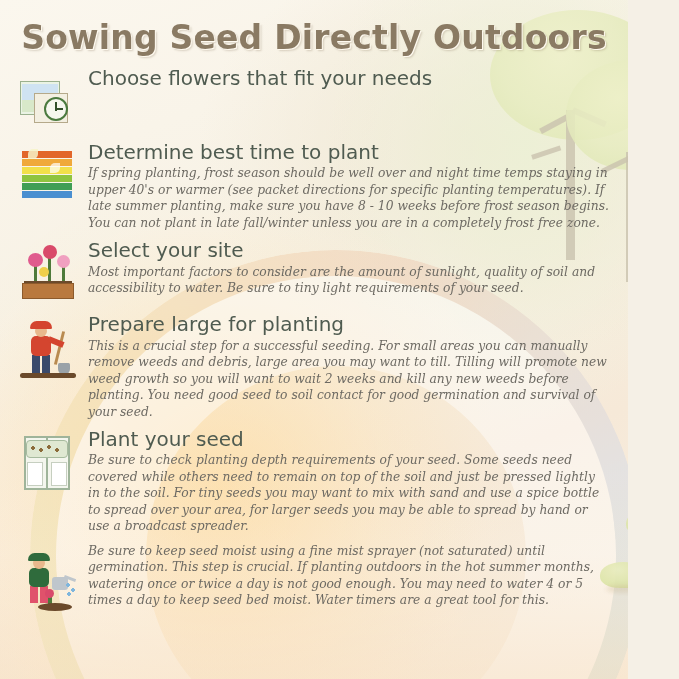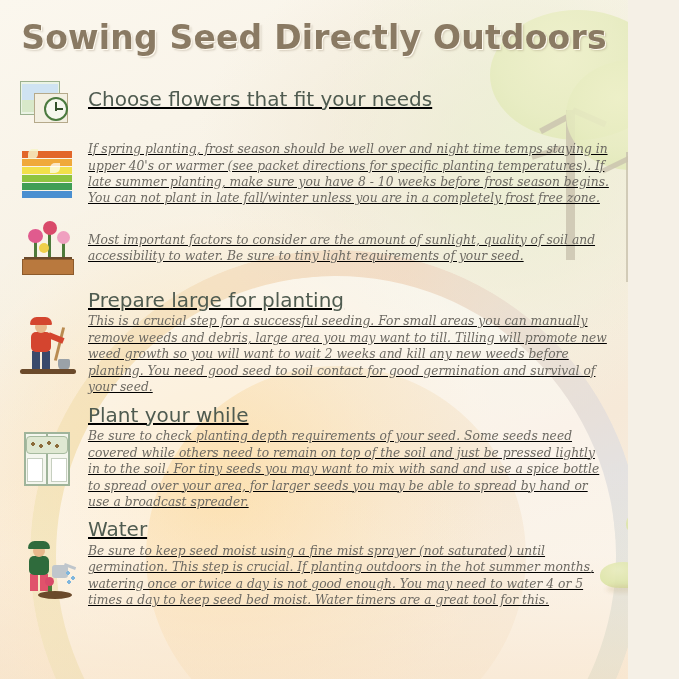--- a/index.html
+++ b/index.html
@@ -113,23 +113,22 @@
     font-size: 33px;
     font-weight: bold;
     letter-spacing: 0.2px;
     color: #8a7a63;
     text-shadow: 1px 1px 0 #fffaf0, 2px 2px 2px rgba(120,100,70,0.25);
     font-family: "DejaVu Sans", sans-serif;
   }
 
   .step {
     display: flex;
-    align-items: center;
+    align-items: flex-start;
     margin-bottom: 8px;
-    text-decoration: underline;
   }
   .step-icon {
     flex: 0 0 62px;
     width: 62px;
     height: 62px;
     position: relative;
     margin-right: 8px;
     margin-top: 4px;
   }
   .step-body {
@@ -289,39 +288,41 @@
             <div class="fr b z2"></div>
             <div class="fr b z3"></div>
           <div class="fr b z4"></div>
             <div class="fr b z5"></div>
             <div class="fr b z6"></div>
           <div class="fr leaf"></div>
             <div class="fr leaf2"></div>
         </div>
       </div>
       <div class="step-body">
+        <h2 class="step-title">Determine best time to plant</h2>
         <p class="step-text">If spring planting, frost season should be well over and  night time temps staying in upper 40's or warmer (see packet directions for specific planting temperatures). If late summer planting, make sure you have 8 - 10 weeks before frost season begins. You can not plant in late fall/winter unless you are in a completely frost free zone.</p>
       </div>
     </div>
 
     <div class="step">
       <div class="step-icon">
         <div class="ic icon-flowerbed">
           <div class="fr stemA"></div>
             <div class="fr stemB"></div>
             <div class="fr stemC"></div>
           <div class="fr soil"></div>
             <div class="fr planter"></div>
           <div class="fr fA"></div>
             <div class="fr fB"></div>
             <div class="fr fC"></div>
             <div class="fr fD"></div>
         </div>
       </div>
       <div class="step-body">
+        <h2 class="step-title">Select your site</h2>
         <p class="step-text">Most important factors to consider are the amount of sunlight, quality of soil and accessibility to water. Be sure to tiny light  requirements of your seed.</p>
       </div>
     </div>
 
     <div class="step">
       <div class="step-icon">
         <div class="ic icon-digging">
           <div class="fr handle"></div>
             <div class="fr blade"></div>
           <div class="fr legL"></div>
@@ -344,21 +345,21 @@
         <div class="ic icon-seedtray">
           <div class="fr frame"></div>
             <div class="fr mull"></div>
           <div class="fr tray"></div>
             <div class="fr seeds"></div>
           <div class="fr lbl"></div>
             <div class="fr lbl2"></div>
         </div>
       </div>
       <div class="step-body">
-        <h2 class="step-title">Plant your while</h2>
+        <h2 class="step-title">Plant your seed</h2>
         <p class="step-text">Be sure to check planting depth requirements of  your seed.  Some seeds need covered while others need to remain on top of the soil and just be pressed lightly in to the  soil. For tiny seeds you may want to mix with sand and use a spice bottle to spread over your area, for larger seeds you may be able to spread by hand or use a broadcast spreader.</p>
       </div>
     </div>
 
     <div class="step">
       <div class="step-icon">
         <div class="ic icon-watering">
           <div class="fr legL"></div>
             <div class="fr legR"></div>
           <div class="fr body"></div>
@@ -366,19 +367,18 @@
             <div class="fr hat"></div>
           <div class="fr can"></div>
             <div class="fr spout"></div>
             <div class="fr drops"></div>
           <div class="fr plant"></div>
             <div class="fr fl1"></div>
             <div class="fr mound"></div>
         </div>
       </div>
       <div class="step-body">
-        <h2 class="step-title">Water</h2>
         <p class="step-text">Be sure to keep seed moist using a fine mist sprayer (not saturated) until germination. This step is crucial. If planting outdoors in the hot summer months, watering once or twice a day is not good enough. You may need to water 4 or 5 times a day to keep seed bed moist. Water timers are a great tool for this.</p>
       </div>
     </div>
 
   </div>
 </div>
 
 </body></html>

